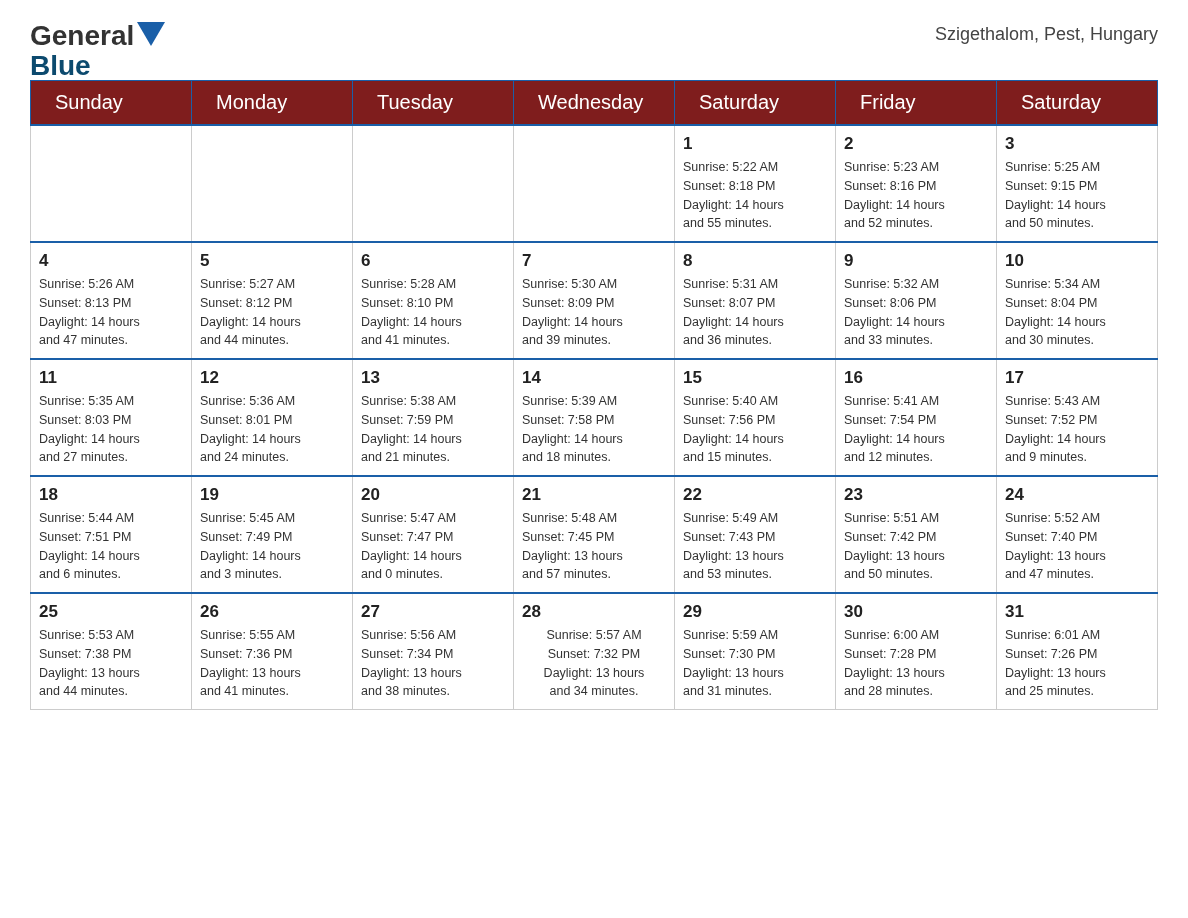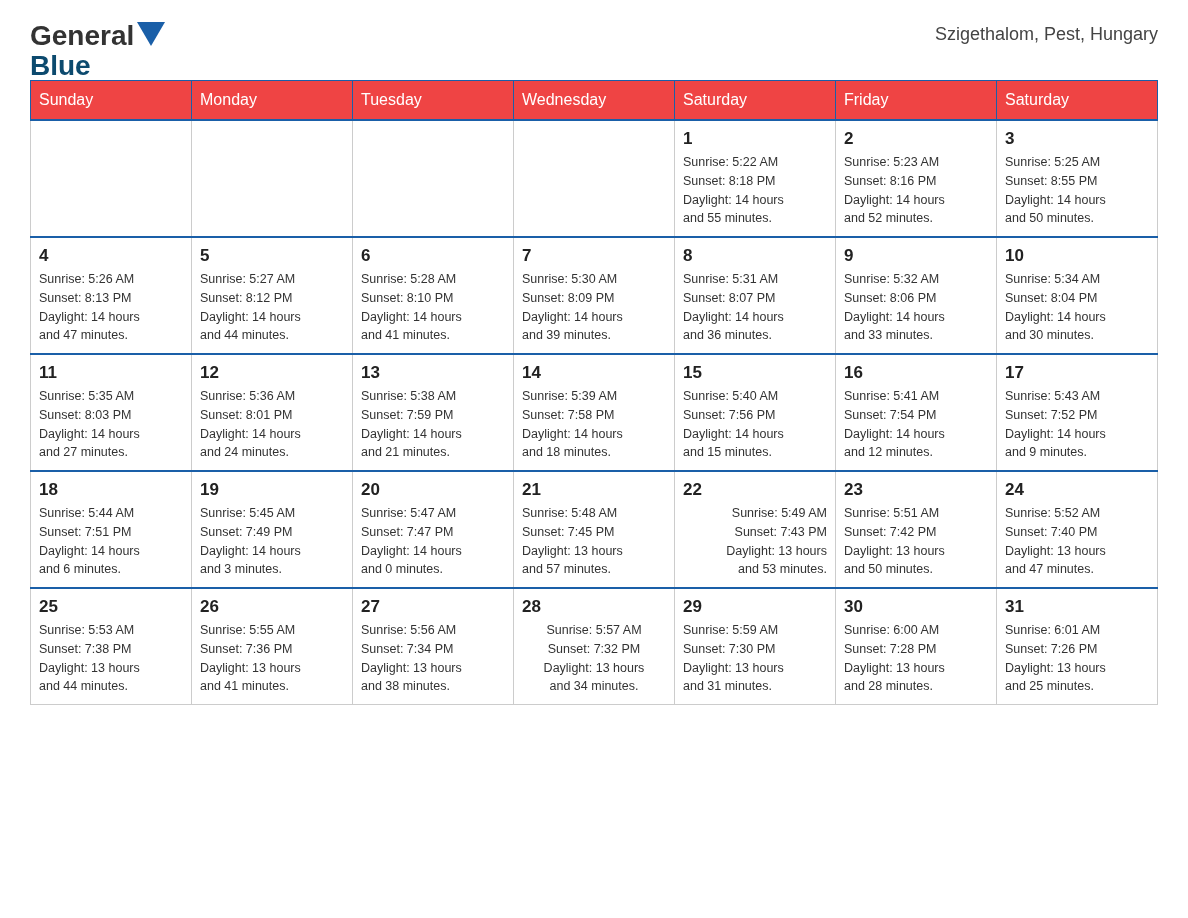--- a/index.html
+++ b/index.html
@@ -45,24 +45,24 @@
       font-size: 18px;
       color: #444;
       margin-top: 4px;
     }
     .calendar-table {
       width: 100%;
       border-collapse: collapse;
       border: 1px solid #999;
     }
     .calendar-table th {
-      background: #ef4444;
+      background: #7f1d1d;
       color: #fff;
-      padding: 10px 8px;
-      font-size: 16px;
+      padding: 10px 24px;
+      font-size: 20px;
       font-weight: normal;
       text-align: left;
       border: 1px solid #1a5fa8;
     }
     .calendar-table td {
       vertical-align: top;
       padding: 8px 8px;
       border: 1px solid #ccc;
       width: 14.28%;
       min-height: 90px;
@@ -148,21 +148,21 @@
         <td>
           <span class="day-number">2</span>
           <div class="day-info" style="white-space: pre-line;">Sunrise: 5:23 AM
 Sunset: 8:16 PM
 Daylight: 14 hours
 and 52 minutes.</div>
         </td>
         <td>
           <span class="day-number">3</span>
           <div class="day-info" style="white-space: pre-line;">Sunrise: 5:25 AM
-Sunset: 8:55 PM
+Sunset: 9:15 PM
 Daylight: 14 hours
 and 50 minutes.</div>
         </td>
       </tr>
       <tr class="week-row">
         <td>
           <span class="day-number">4</span>
           <div class="day-info" style="white-space: pre-line;">Sunrise: 5:26 AM
 Sunset: 8:13 PM
 Daylight: 14 hours
@@ -286,21 +286,21 @@
         </td>
         <td>
           <span class="day-number">21</span>
           <div class="day-info" style="white-space: pre-line;">Sunrise: 5:48 AM
 Sunset: 7:45 PM
 Daylight: 13 hours
 and 57 minutes.</div>
         </td>
         <td>
           <span class="day-number">22</span>
-          <div class="day-info" style="white-space: pre-line; text-align: right;">Sunrise: 5:49 AM
+          <div class="day-info" style="white-space: pre-line;">Sunrise: 5:49 AM
 Sunset: 7:43 PM
 Daylight: 13 hours
 and 53 minutes.</div>
         </td>
         <td>
           <span class="day-number">23</span>
           <div class="day-info" style="white-space: pre-line;">Sunrise: 5:51 AM
 Sunset: 7:42 PM
 Daylight: 13 hours
 and 50 minutes.</div>

